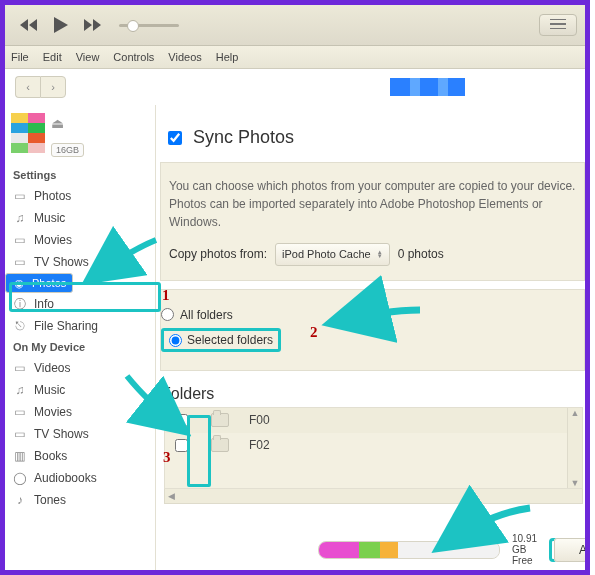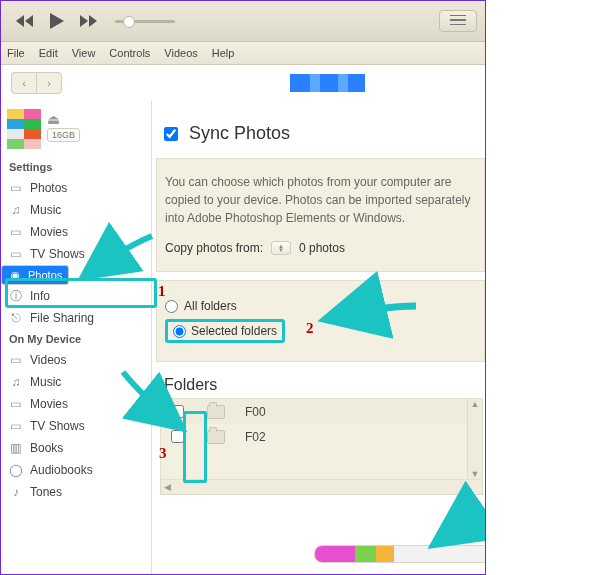--- a/index.html
+++ b/index.html
@@ -1,16 +1,16 @@
 <!DOCTYPE html>
 <html><head>
 <meta charset="utf-8">
 <style>
   html,body{margin:0;padding:0;font-family:"Helvetica Neue",Arial,sans-serif;font-size:12px;color:#333;background:#fff}
-  .window{width:486px;height:575px;position:relative;overflow:hidden;border:1px solid #6d28d9;box-sizing:border-box}
+  .window{width:590px;height:575px;position:relative;overflow:hidden;border:5px solid #6d28d9;box-sizing:border-box}
   
   .player{height:40px;background:linear-gradient(#ece9d8,#dedacb);border-bottom:1px solid #c5c2b2;display:flex;align-items:center;padding:0 8px;position:relative}
   .pbtn{display:inline-flex;width:24px;height:24px;align-items:center;justify-content:center;color:#555;margin:0 4px}
   .vol{margin-left:10px;display:flex;align-items:center}
   .vol-track{width:60px;height:3px;background:#b8b4a4;border-radius:2px;position:relative}
   .vol-thumb{position:absolute;left:8px;top:-4px;width:10px;height:10px;border-radius:50%;background:#fff;border:1px solid #b8b4a4}
   .apple{position:absolute;left:50%;transform:translateX(-50%);font-size:22px;color:#666}
   .rbtns{margin-left:auto;display:flex;gap:6px}
   .pillbtn{border:1px solid #c2bfaf;border-radius:4px;background:linear-gradient(#f4f1e3,#e0dcce);padding:3px 10px;color:#666}
   
@@ -27,39 +27,39 @@
   
   .body{display:flex;height:calc(100% - 40px - 22px - 36px)}
   .sidebar{width:150px;border-right:1px solid #e3e0d2;padding:4px 0 0 0;overflow:hidden;font-size:12px}
   .device{display:flex;align-items:flex-start;padding:4px 6px 8px 6px;gap:6px}
   .thumb{width:34px;height:40px;display:grid;grid-template-columns:1fr 1fr;grid-template-rows:1fr 1fr 1fr 1fr}
   .thumb div:nth-child(1){background:#f6d04d}.thumb div:nth-child(2){background:#f063a4}
   .thumb div:nth-child(3){background:#2aa3e0}.thumb div:nth-child(4){background:#2dbb4e}
   .thumb div:nth-child(5){background:#e9e9e9}.thumb div:nth-child(6){background:#e85a2c}
   .thumb div:nth-child(7){background:#7ad06c}.thumb div:nth-child(8){background:#f2c1c1}
   .eject{color:#999;font-size:14px;margin-top:2px}
-  .capbadge{border:1px solid #d0cdbd;border-radius:3px;font-size:9px;color:#777;padding:1px 4px;margin-top:1px;background:#fafafa}
+  .capbadge{border:1px solid #d0cdbd;border-radius:3px;font-size:9px;color:#777;padding:1px 4px;margin-top:12px;background:#fafafa}
   .shead{padding:4px 8px;font-weight:bold;font-size:11px;color:#555}
   .sitem{display:flex;align-items:center;gap:7px;padding:4px 8px;color:#444;cursor:default}
   .sitem .ico{width:14px;height:14px;display:inline-flex;align-items:center;justify-content:center;color:#888}
   .sitem.sel{background:#1a7ef8;color:#fff}
   .sitem.sel .ico{color:#fff}
   .photos-hl{position:absolute;border:3px solid #1cc3c3;border-radius:3px;pointer-events:none}
   .main{flex:1;padding:0;overflow:hidden;position:relative}
   .section-title{display:flex;align-items:center;gap:8px;font-size:18px;color:#333;padding:22px 0 10px 8px}
   .section-title input{width:14px;height:14px}
   .panel{background:#f3f0e1;border:1px solid #e1decf;margin:4px 0 0 4px;padding:14px 8px;font-size:12px;color:#666;line-height:1.5}
   .copyrow{margin-top:12px;display:flex;align-items:center;gap:8px;color:#333}
   .sel{border:1px solid #cfccbc;border-radius:3px;background:linear-gradient(#fdfcf5,#ece8da);padding:2px 6px;font-size:11px;display:inline-flex;align-items:center;gap:6px}
   .sel .caret{display:inline-flex;flex-direction:column;line-height:4px;font-size:6px;color:#888}
-  .panel2{background:#f3f0e1;border:1px solid #e1decf;margin:8px 0 0 4px;padding:12px 8px}
+  .panel2{background:#f3f0e1;border:1px solid #e1decf;margin:8px 0 0 4px;padding:12px 0}
   .rrow{display:flex;align-items:center;gap:6px;margin:6px 0;color:#333}
   .rrow input{margin:0}
   .hl-selfolders{border:3px solid #1cc3c3;border-radius:3px;padding:2px 5px;display:inline-flex;align-items:flex-end;gap:5px}
-  .folders-title{font-size:16px;color:#333;margin:14px 0 4px 12px}
+  .folders-title{font-size:16px;color:#333;margin:14px 0 4px 5px}
   .flist{margin:0 2px 0 8px;border:1px solid #e2dfd1;background:#f3f0e1;height:80px;position:relative;overflow:hidden}
   .flist .inner{position:absolute;inset:0 14px 0 0;overflow:hidden}
   .frow{display:flex;align-items:center;gap:20px;padding:3px 6px;color:#444}
   .frow:nth-child(odd){background:#efecdb}
   .fldr-ico{width:16px;height:12px;background:#e6e3d3;border:1px solid #c8c5b6;border-radius:2px;position:relative}
   .fldr-ico::before{content:"";position:absolute;top:-4px;left:1px;width:6px;height:4px;background:#e6e3d3;border:1px solid #c8c5b6;border-bottom:none;border-radius:2px 2px 0 0}
   .vscroll{position:absolute;right:0;top:0;width:14px;height:100%;background:#efecdb;border-left:1px solid #dedbcb;display:flex;flex-direction:column;justify-content:space-between;align-items:center;color:#999;font-size:9px}
   .hscroll{margin:0 2px 0 8px;height:14px;background:#efecdb;border:1px solid #dedbcb;border-top:none;display:flex;align-items:center;color:#999;font-size:9px;padding:0 3px}
   .check-hl{position:absolute;border:3px solid #1cc3c3;border-radius:2px;pointer-events:none}
   .bottombar{position:absolute;left:162px;right:4px;bottom:6px;display:flex;align-items:center;gap:12px}
@@ -209,20 +209,21 @@
       <div class="section-title">
         <input type="checkbox" checked="" style="">
         <span>Sync Photos</span>
       </div>
 
       <div class="panel">
         <div>You can choose which photos from your computer are copied to your device. Photos can be imported separately into Adobe Photoshop Elements or Windows.</div>
         <div class="copyrow">
           <span>Copy photos from:</span>
           <span class="sel">
+            <span>iPod Photo Cache</span>
             <span class="caret">▲<br>▼</span>
           </span>
           <span>0 photos</span>
         </div>
       </div>
 
       <div class="panel2">
         <label class="rrow">
           <input type="radio" name="f" style="">
           <span>All folders</span>

